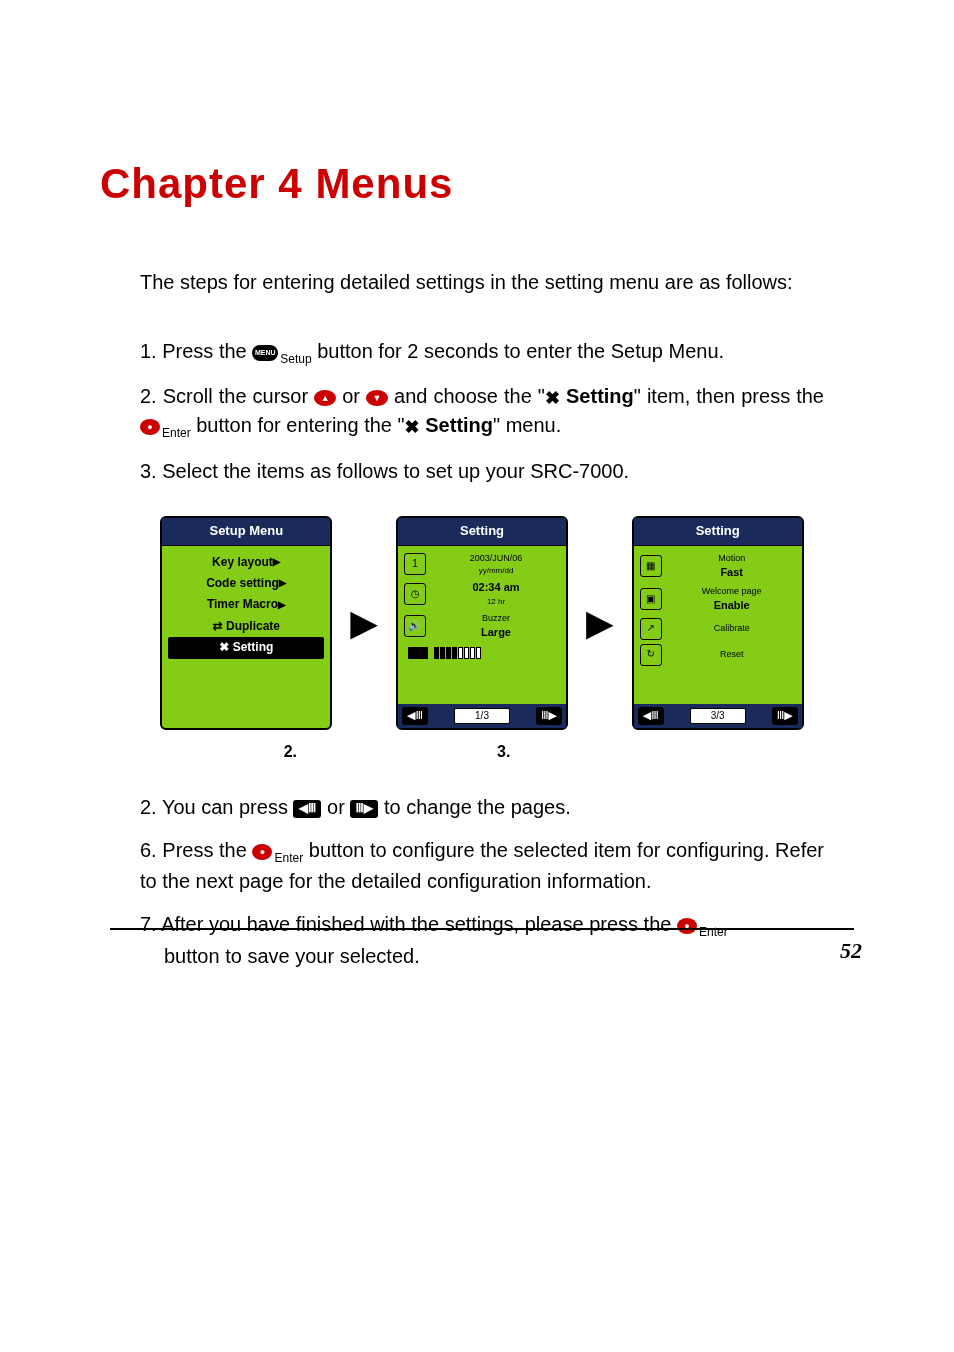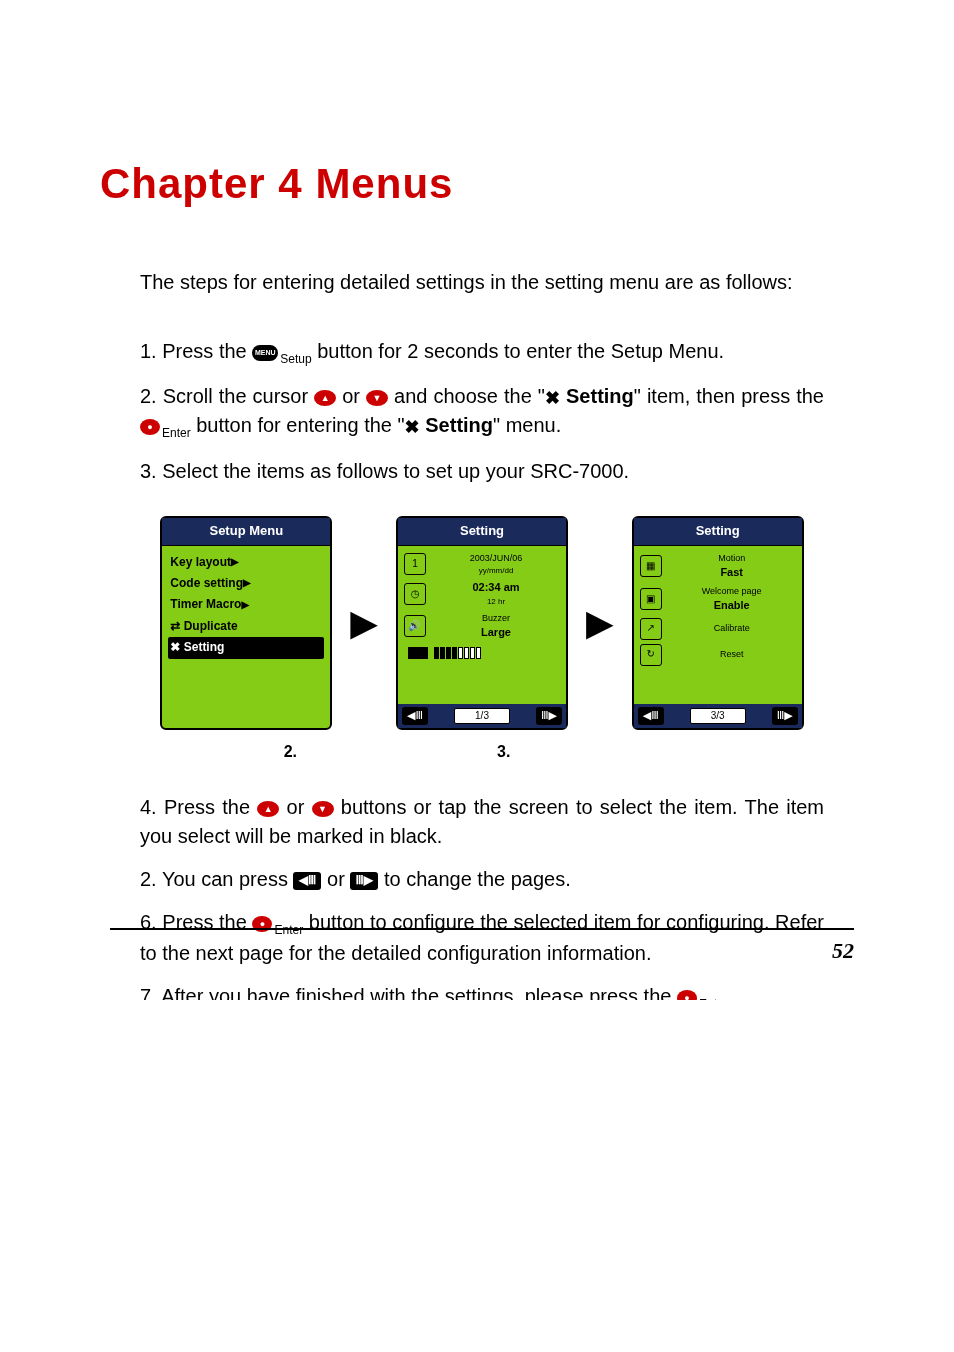--- a/index.html
+++ b/index.html
@@ -139,21 +139,21 @@
     font-size: 13px;
     padding: 4px 0;
     border-bottom: 1px solid #000;
   }
   .screen-body {
     flex: 1;
     padding: 6px 6px;
   }
   .menu-item {
     display: flex;
-    justify-content: flex-start;
+    justify-content: center;
     align-items: center;
     font-size: 12px;
     font-weight: 700;
     padding: 2px 2px;
   }
   .menu-item.selected {
     background: #000;
     color: #fff;
     border-radius: 2px;
   }
@@ -254,21 +254,21 @@
   .footer-line {
     border-top: 2px solid #000;
     position: absolute;
     bottom: 70px;
     left: 110px;
     right: 100px;
   }
   .page-num {
     position: absolute;
     bottom: 36px;
-    right: 100px;
+    right: 92px;
     font-style: italic;
     font-weight: 700;
     font-size: 22px;
     font-family: "Times New Roman", serif;
   }
 </style>
 </head>
 <body>
 
 <div class="page">
@@ -415,29 +415,20 @@
       </div>
     </div>
 
     <div class="screen-labels">
       <span>2.</span>
       <span>3.</span>
     </div>
 
     <div style="height:30px;"></div>
 
-    <div class="step">
-      <div class="step-content">
-        <span>4. Press the </span>
-        <span class="inline-icon icon-up">▲</span>
-        <span> or </span>
-        <span class="inline-icon icon-down">▼</span>
-        <span> buttons or tap the screen to select the item. The item you select will be marked in black.</span>
-      </div>
-    </div>
 
     <div class="step">
       <div class="step-content">
         <span>2. You can press </span>
         <span class="left-btn">◀Ⅲ</span>
         <span> or </span>
         <span class="right-btn">Ⅲ▶</span>
         <span> to change the pages.</span>
       </div>
     </div>

